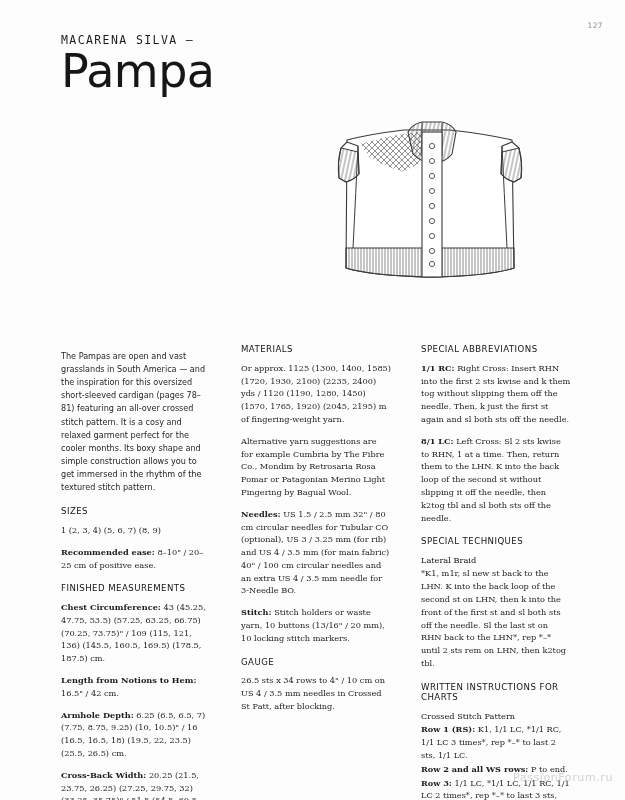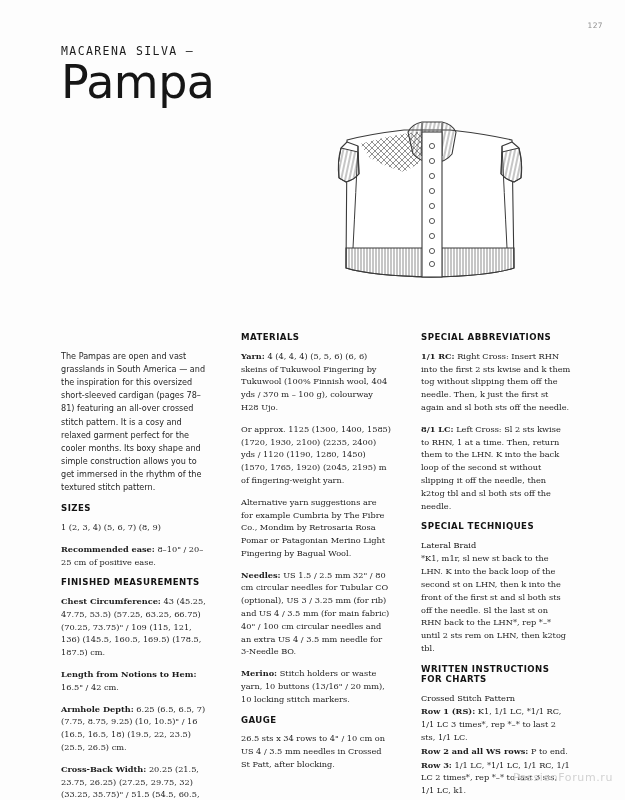--- a/index.html
+++ b/index.html
@@ -29,21 +29,21 @@
     font-family: "DejaVu Sans", sans-serif;
     font-size: 7.5px;
     letter-spacing: 0.4px;
     color: #8e8e8e;
   }
 
   
   .masthead {
     position: absolute;
     left: 61px;
-    top: 44px;
+    top: 33px;
     width: 300px;
   }
   .designer-name {
     font-family: "DejaVu Sans Mono", "Liberation Mono", monospace;
     font-size: 11.5px;
     letter-spacing: 1.4px;
     color: #1c1c1c;
     white-space: nowrap;
   }
   .pattern-title {
@@ -73,23 +73,23 @@
     top: 332px;
     width: 510px;
     display: flex;
     gap: 30px;
   }
   .col { width: 155px; }
 
   h2.section-head {
     font-family: "DejaVu Sans", "Liberation Sans", sans-serif;
     font-size: 8.6px;
-    font-weight: 700;
+    font-weight: 400;
     letter-spacing: 0.45px;
-    margin: 0 0 7px 0;
+    margin: 12px 0 7px 0;
     line-height: 1.25;
     color: #141414;
   }
   .spacer-before { margin-top: 15px; }
 
   p.sans-body {
     font-family: "DejaVu Sans", "Liberation Sans", sans-serif;
     font-size: 8.1px;
     line-height: 1.62;
     margin: 18px 0 9px 0;
@@ -210,27 +210,26 @@
       <p class="serif-body"><span class="lead">Chest Circumference:</span><span> 43 (45.25, 47.75, 53.5) (57.25, 63.25, 66.75) (70.25, 73.75)" / 109 (115, 121, 136) (145.5, 160.5, 169.5) (178.5, 187.5) cm.</span></p>
       <p class="serif-body"><span class="lead">Length from Notions to Hem:</span><span> 16.5" / 42 cm.</span></p>
       <p class="serif-body"><span class="lead">Armhole Depth:</span><span> 6.25 (6.5, 6.5, 7) (7.75, 8.75, 9.25) (10, 10.5)" / 16 (16.5, 16.5, 18) (19.5, 22, 23.5) (25.5, 26.5) cm.</span></p>
       <p class="serif-body"><span class="lead">Cross-Back Width:</span><span> 20.25 (21.5, 23.75, 26.25) (27.25, 29.75, 32) (33.25, 35.75)" / 51.5 (54.5, 60.5, 66.5) (69.5, 75.5, 81.5) (84.5, 90.5) cm.</span></p>
 
     </div>
 
     <div class="col">
       <h2 class="section-head">MATERIALS</h2>
 
-      <p class="serif-body"><span class="lead">Yarn:</span><span> 4 (4, 4, 4) (5, 5, 6) (6, 6) skeins of Tukuwool Fingering by Tukuwool (100% Finnish wool, 404 yds / 370 m – 100 g), colourway H28 Ujo.</span></p>
       <p class="serif-body">Or approx. 1125 (1300, 1400, 1585) (1720, 1930, 2100) (2235, 2400) yds / 1120 (1190, 1280, 1450) (1570, 1765, 1920) (2045, 2195) m of fingering-weight yarn.</p>
       <p class="serif-body">Alternative yarn suggestions are for example Cumbria by The Fibre Co., Mondim by Retrosaria Rosa Pomar or Patagonian Merino Light Fingering by Bagual Wool.</p>
 
       <p class="serif-body"><span class="lead">Needles:</span><span> US 1.5 / 2.5 mm 32" / 80 cm circular needles for Tubular CO (optional), US 3 / 3.25 mm (for rib) and US 4 / 3.5 mm (for main fabric) 40" / 100 cm circular needles and an extra US 4 / 3.5 mm needle for 3-Needle BO.</span></p>
 
-      <p class="serif-body"><span class="lead">Merino:</span><span> Stitch holders or waste yarn, 10 buttons (13/16" / 20 mm), 10 locking stitch markers.</span></p>
+      <p class="serif-body"><span class="lead">Stitch:</span><span> Stitch holders or waste yarn, 10 buttons (13/16" / 20 mm), 10 locking stitch markers.</span></p>
 
       <h2 class="section-head spacer-before">GAUGE</h2>
       <p class="serif-body">26.5 sts x 34 rows to 4" / 10 cm on US 4 / 3.5 mm needles in Crossed St Patt, after blocking.</p>
 
     </div>
 
     <div class="col">
       <h2 class="section-head">SPECIAL ABBREVIATIONS</h2>
 
       <p class="serif-body"><span class="lead">1/1 RC:</span><span> Right Cross: Insert RHN into the first 2 sts kwise and k them tog without slipping them off the needle. Then, k just the first st again and sl both sts off the needle.</span></p>

